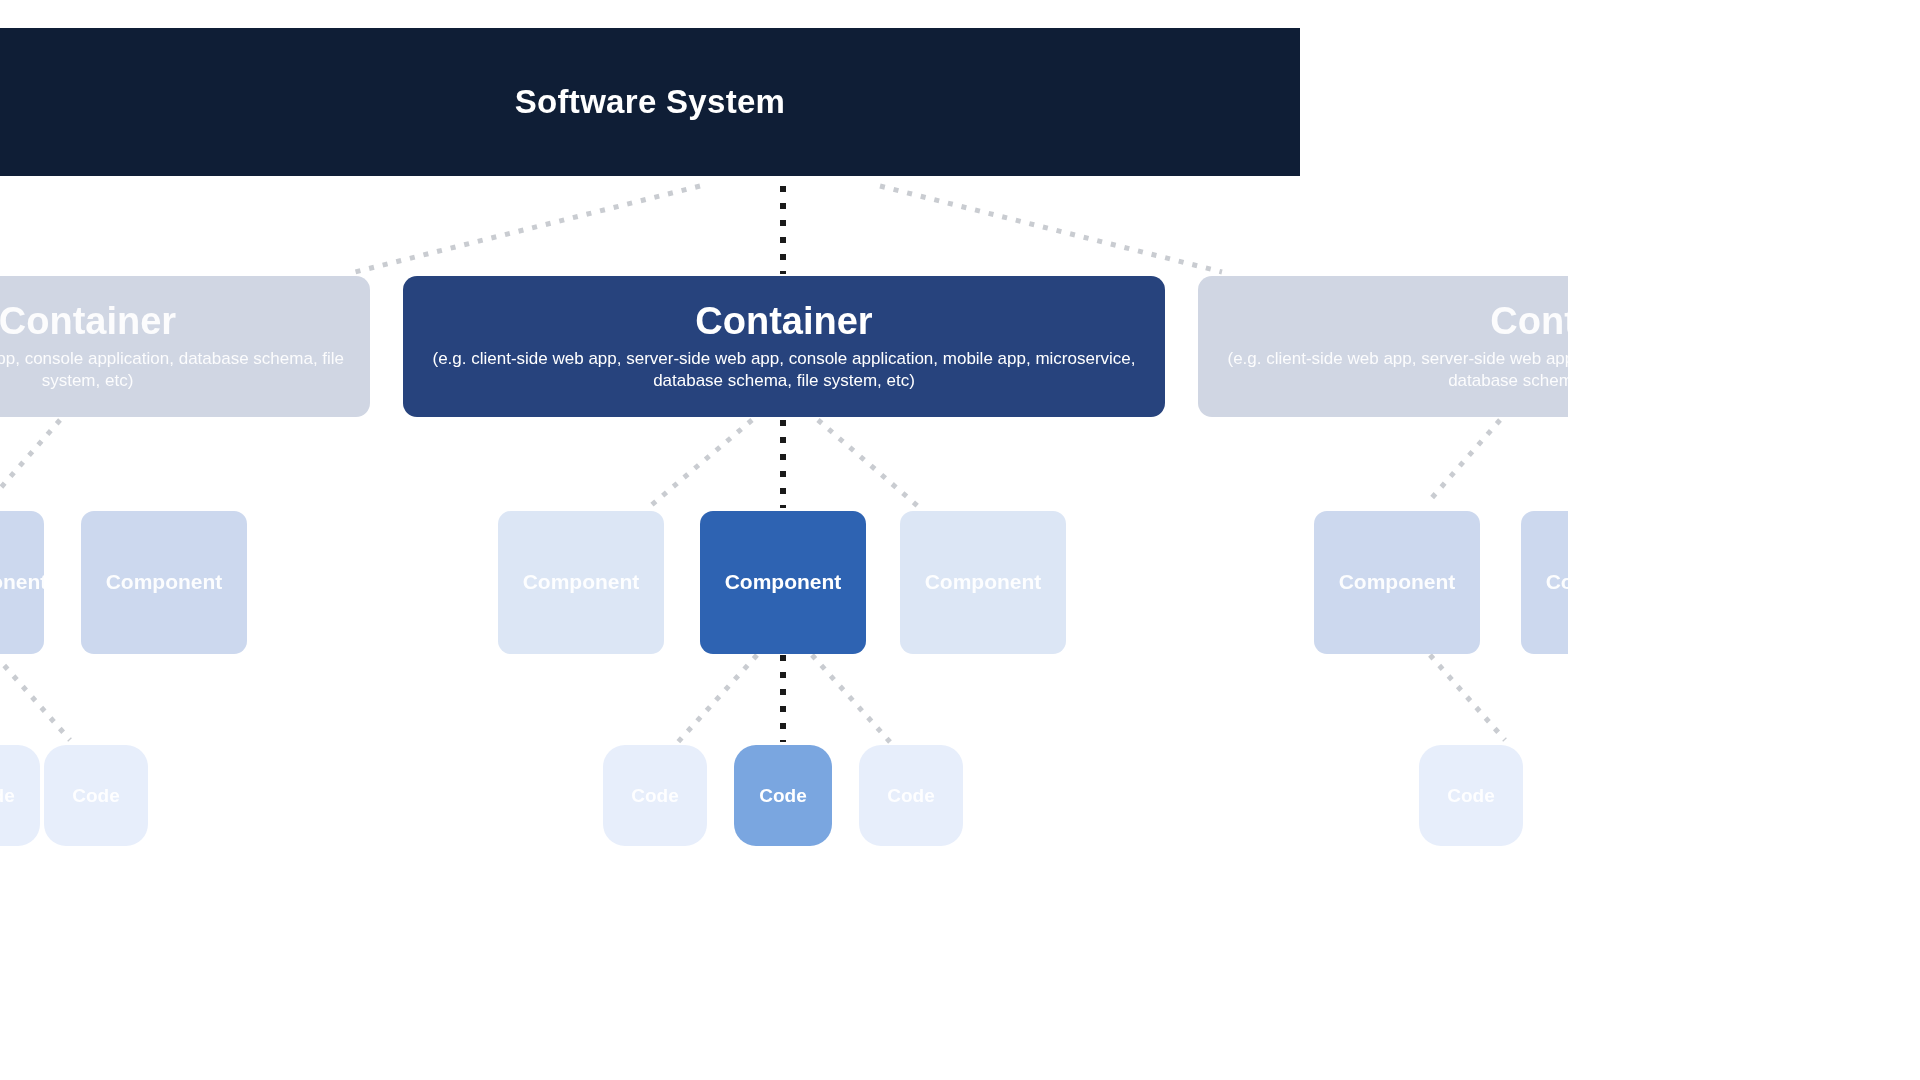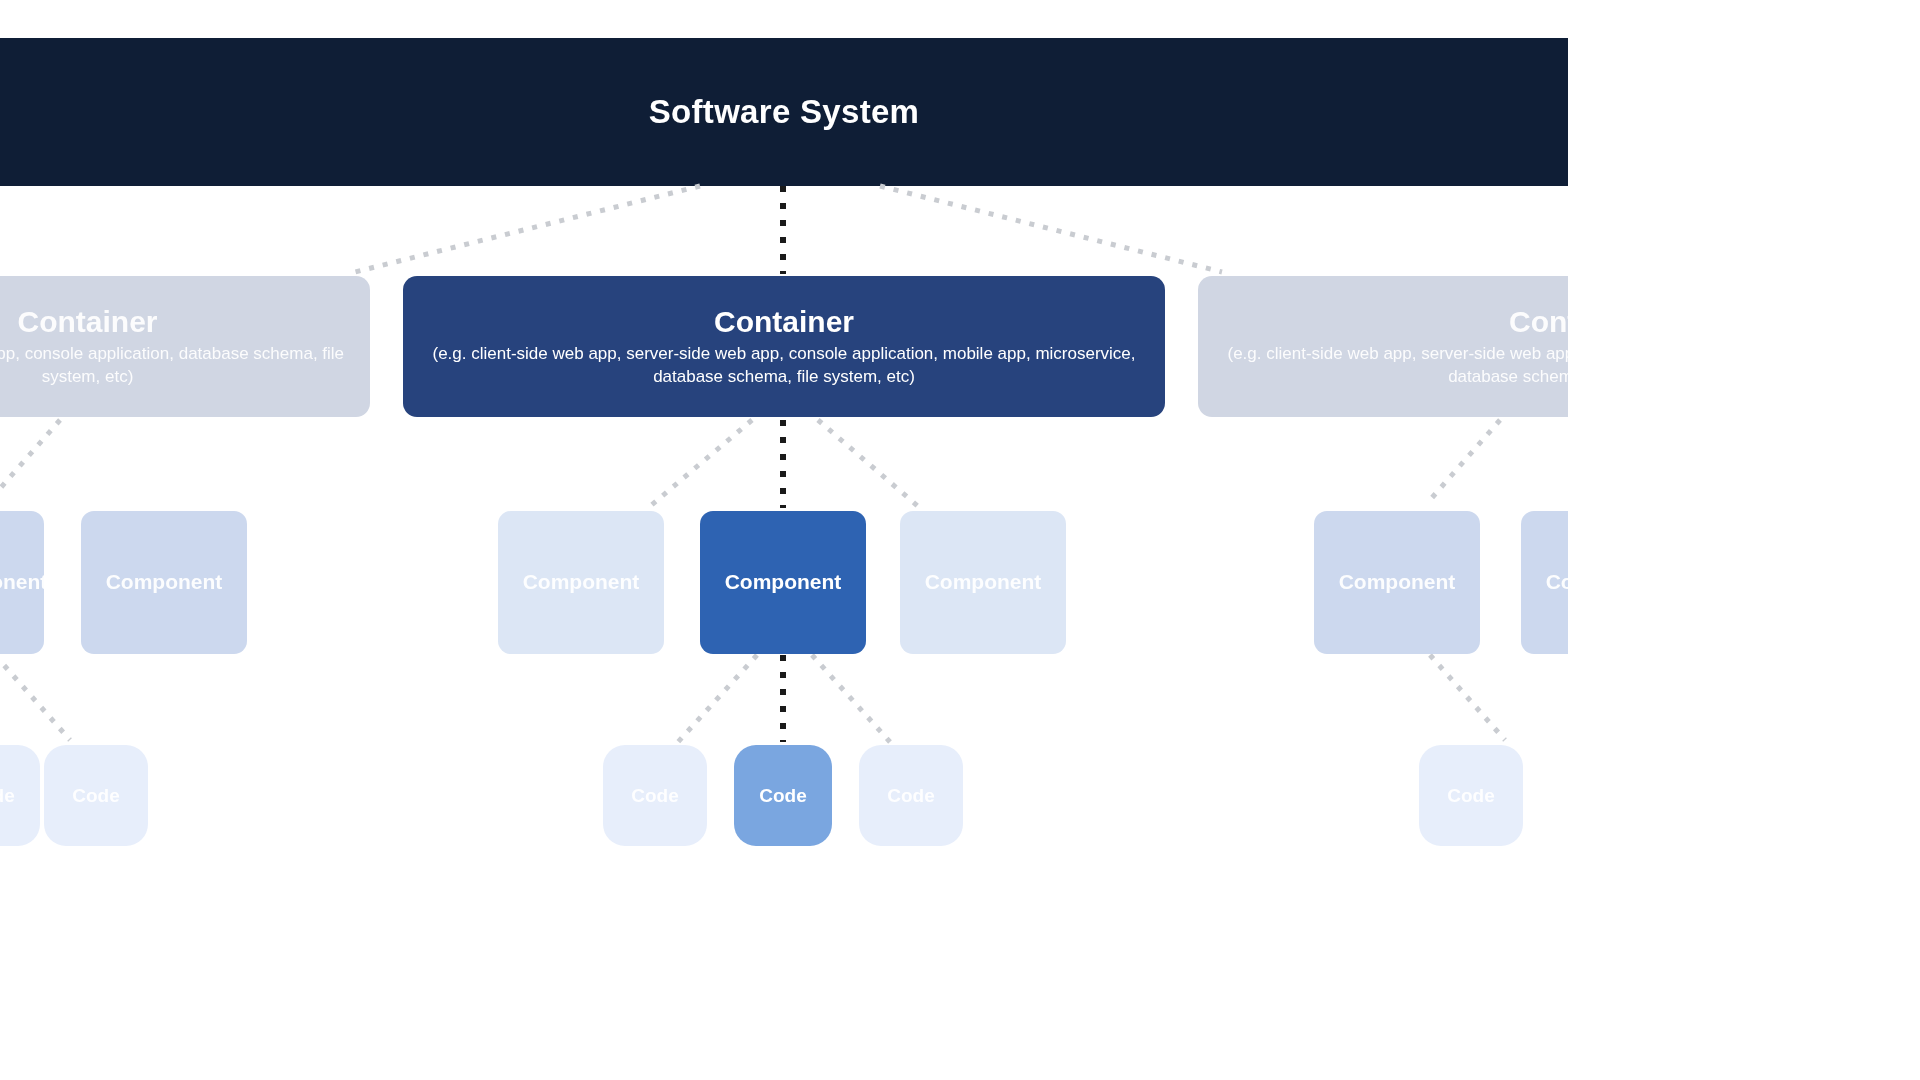--- a/index.html
+++ b/index.html
@@ -13,22 +13,22 @@
     width: 1568px;
     height: 874px;
     background: #ffffff;
     overflow: hidden;
   }
 
   
   .system-band {
     position: absolute;
     left: 0;
-    top: 38px;
-    width: 1568px;
+    top: 28px;
+    width: 1300px;
     height: 148px;
     background: #0f1e36;
     display: flex;
     align-items: center;
     justify-content: center;
   }
   .system-title {
     color: #ffffff;
     font-size: 33px;
     font-weight: bold;
@@ -63,21 +63,21 @@
     line-height: 1.15;
   }
   .node .n-sub {
     font-weight: normal;
     line-height: 1.32;
     margin-top: 4px;
   }
 
   
   .tier-container { height: 141px; border-radius: 14px; }
-  .tier-container .n-title { font-size: 30px; text-align: center; }
+  .tier-container .n-title { font-size: 38px; text-align: center; }
   .tier-container .n-sub   { font-size: 17px; }
 
   
   .tier-component { height: 143px; border-radius: 13px; }
   .tier-component .n-title { font-size: 21px; }
 
   
   .tier-code { height: 101px; border-radius: 22px; }
   .tier-code .n-title { font-size: 19px; }
 </style>

